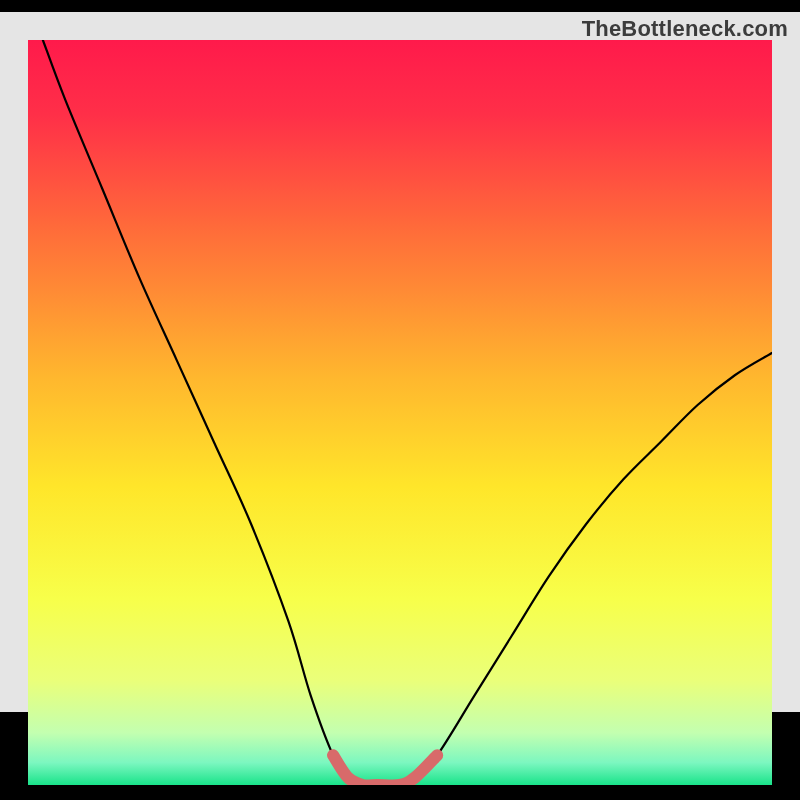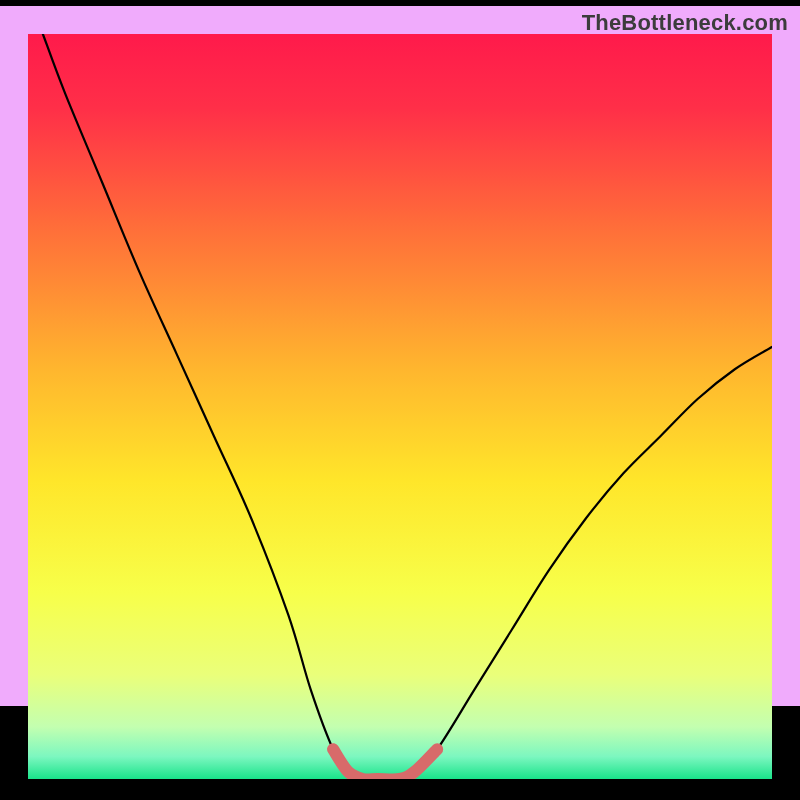--- a/index.html
+++ b/index.html
@@ -7,24 +7,24 @@
     padding: 0;
     width: 800px;
     height: 800px;
     background: #000;
     overflow: hidden;
     font-family: Arial, Helvetica, sans-serif;
   }
   .frame {
     position: absolute;
     left: 0;
-    top: 6px;
+    top: 12px;
     width: 800px;
     height: 700px;
-    background: #f0abfc;
+    background: #e5e5e5;
   }
   .attribution {
     position: absolute;
     top: 4px;
     right: 12px;
     color: #3c3c3c;
     font-size: 22px;
     font-weight: 600;
     letter-spacing: 0.2px;
     user-select: none;

